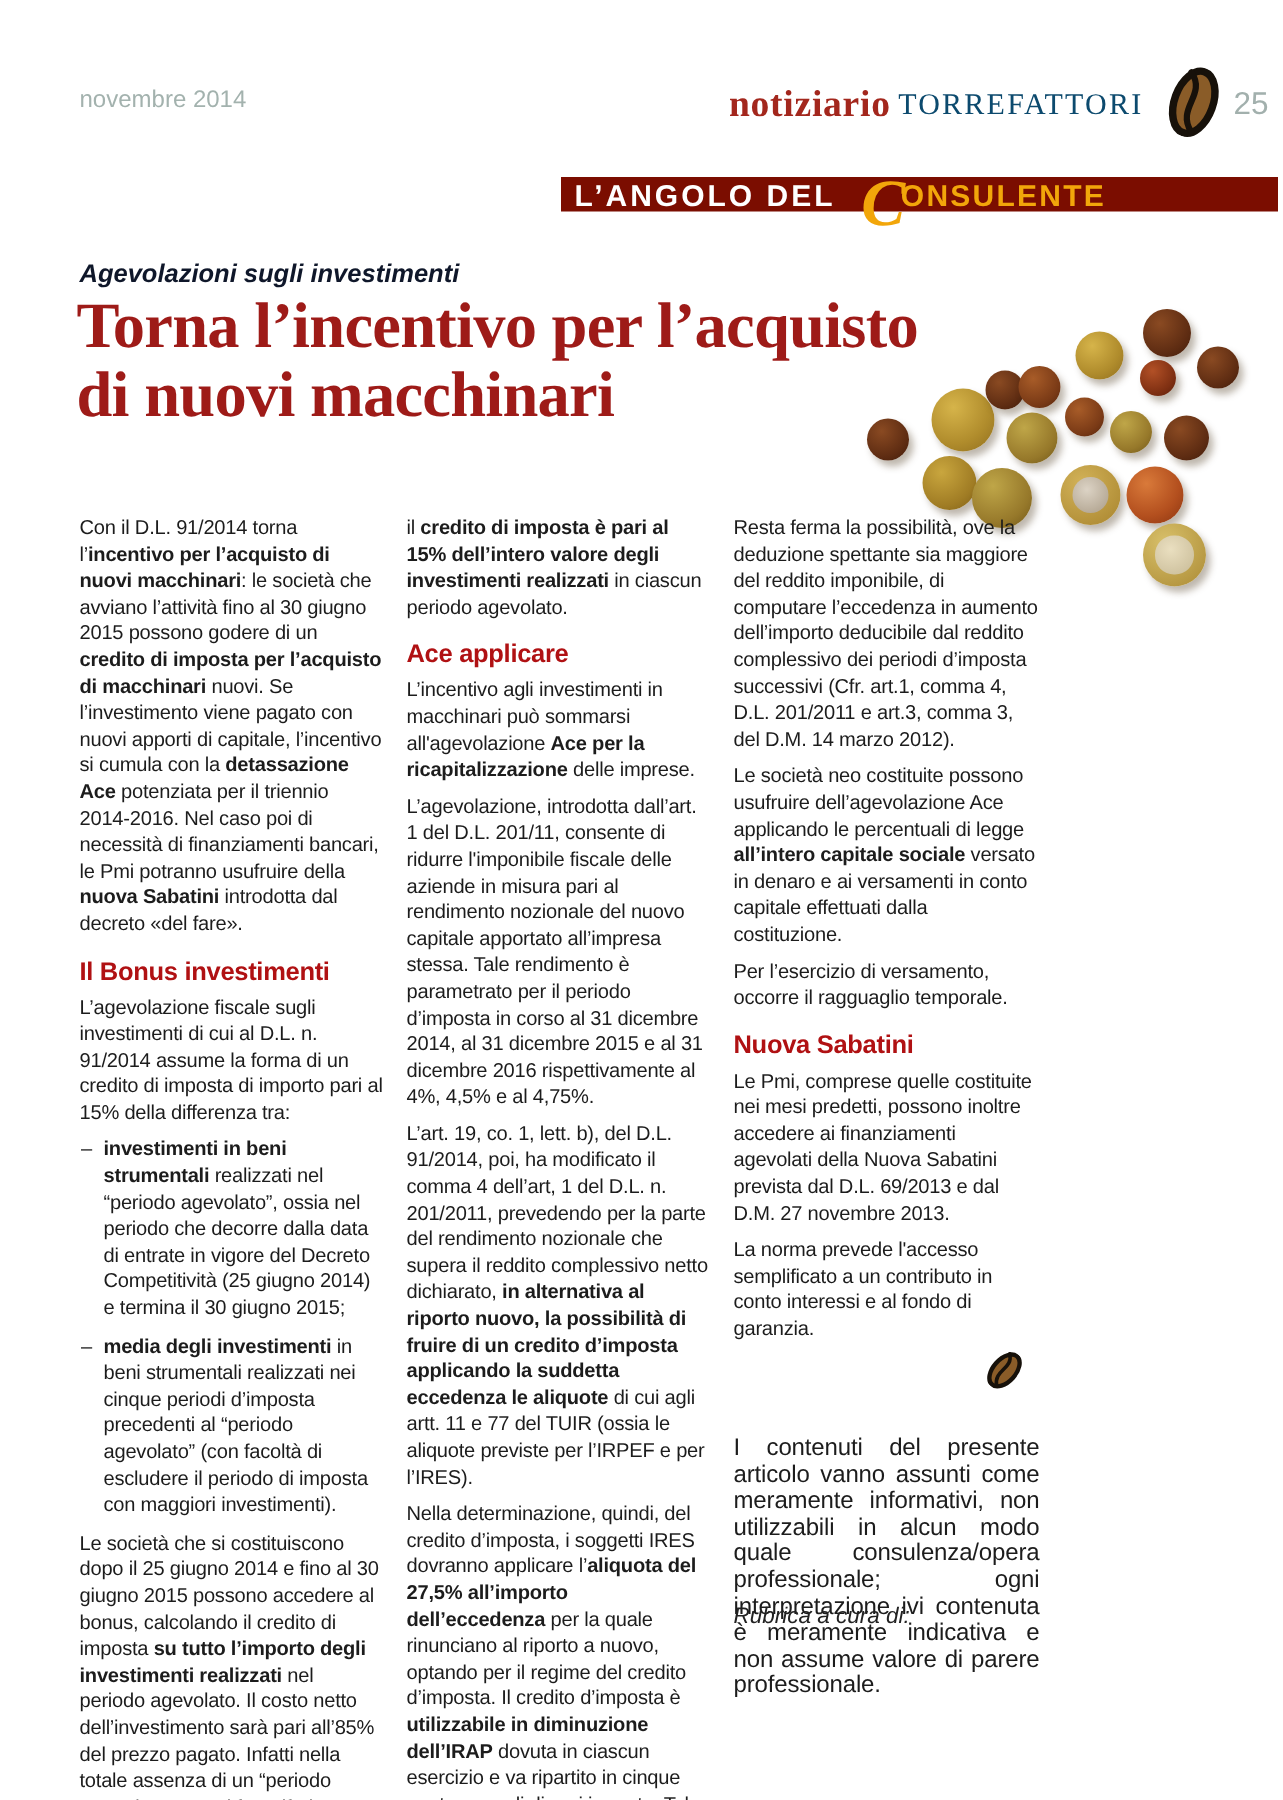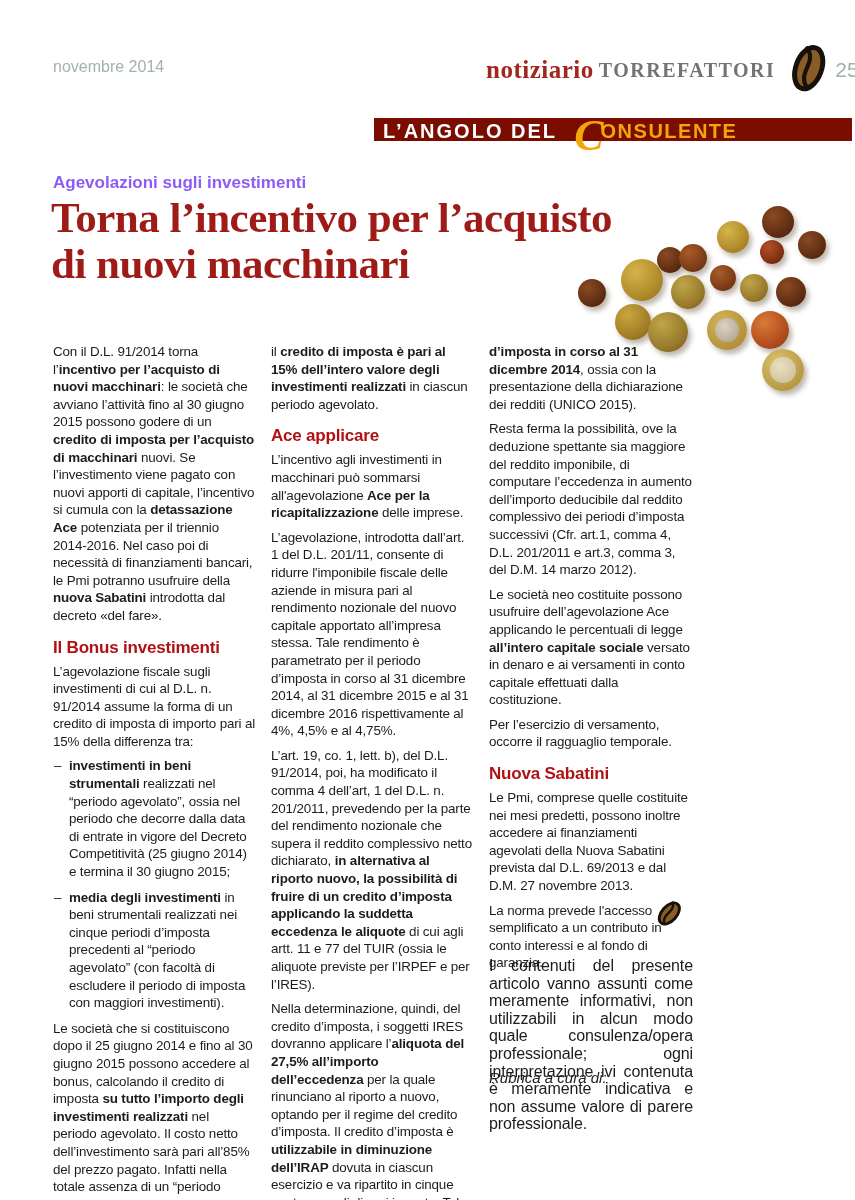--- a/index.html
+++ b/index.html
@@ -3,34 +3,34 @@
 <meta charset="utf-8">
 <style>
   html,body { margin:0; padding:0; background:#fff; }
   .page { position:relative; width:855px; height:1200px; background:#ffffff;
           font-family:"Liberation Sans", sans-serif; overflow:hidden; }
 
   
   .issue-date { position:absolute; left:53px; top:58px; font-size:16px; color:#a3b2ae; }
   .masthead { position:absolute; left:486px; top:44px; height:52px; display:flex; align-items:center; }
   .brand  { font-family:"Liberation Serif", serif; font-weight:bold; font-size:25px; color:#a3271d; letter-spacing:.5px; }
-  .brand2 { font-family:"Liberation Serif", serif; font-size:20px; color:#737373; letter-spacing:1.5px; margin-left:5px;font-weight:bold; }
+  .brand2 { font-family:"Liberation Serif", serif; font-size:20px; color:#0c4a6e; letter-spacing:1.5px; margin-left:5px; }
   .masthead .bean-wrap { margin-left:16px; transform:rotate(20deg); }
   .pageno { font-size:21px; color:#a2b0ad; margin-left:10px; }
 
   
   .banner { position:absolute; left:374px; top:118px; width:478px; height:23px; background:#7b0d00; }
   .banner-inner { position:absolute; left:9px; top:0; height:26px; display:flex; align-items:center; overflow:visible; }
   .banner-prefix { color:#ffffff; font-weight:bold; font-size:20px; letter-spacing:2px; white-space:pre; }
   .banner-c { font-family:"Liberation Serif", serif; font-style:italic; font-weight:bold; font-size:44px;
               color:#f2a60a; line-height:1; margin:0 -3px 0 10px; position:relative; top:5px; }
   .banner-rest { color:#f2a60a; font-weight:bold; font-size:20px; letter-spacing:1.5px; }
 
   
-  .kicker { position:absolute; left:53px; top:173px; font-size:17px; font-weight:bold; color:#8b5cf6; }
+  .kicker { position:absolute; left:53px; top:173px; font-size:17px; font-weight:bold; color:#0f172a;font-style:italic; }
   .title  { position:absolute; left:51px; top:195px; font-family:"Liberation Serif", serif; font-weight:bold;
             font-size:43px; line-height:46px; color:#9e1b18; letter-spacing:-0.5px; }
 
   
   .coins { position:absolute; left:563px; top:192px; width:292px; height:200px; }
   .coin { position:absolute; border-radius:50%; box-shadow:3px 4px 5px rgba(70,50,20,.35); }
   .coin.gold   { background:radial-gradient(circle at 35% 30%, #d6b44a, #b08c2c 60%, #8f6d1e); }
   .coin.gold2  { background:radial-gradient(circle at 35% 30%, #c9a63e, #a07c24 65%, #7e5f18); }
   .coin.khaki  { background:radial-gradient(circle at 35% 30%, #bfa648, #96782a 65%, #6f5618); }
   .coin.dark   { background:radial-gradient(circle at 35% 30%, #8a4a22, #5e2c12 65%, #3f1c0a); }
@@ -131,21 +131,20 @@
     </div>
   <div class="col col-2">
       <p><span>il </span><span class="bold">credito di imposta è pari al 15% dell’intero valore degli investimenti realizzati</span><span> in ciascun periodo agevolato.</span></p>
       <h2><span>Ace applicare</span></h2>
       <p><span>L’incentivo agli investimenti in macchinari può sommarsi all'agevolazione </span><span class="bold">Ace per la ricapitalizzazione</span><span> delle imprese.</span></p>
       <p><span>L’agevolazione, introdotta dall’art. 1 del D.L. 201/11, consente di ridurre l'imponibile fiscale delle aziende in misura pari al rendimento nozionale del nuovo capitale apportato all’impresa stessa. Tale rendimento è parametrato per il periodo d’imposta in corso al 31 dicembre 2014, al 31 dicembre 2015 e al 31 dicembre 2016 rispettivamente al 4%, 4,5% e al 4,75%.</span></p>
       <p><span>L’art. 19, co. 1, lett. b), del D.L. 91/2014, poi, ha modificato il comma 4 dell’art, 1 del D.L. n. 201/2011, prevedendo per la parte del rendimento nozionale che supera il reddito complessivo netto dichiarato, </span><span class="bold">in alternativa al riporto nuovo, la possibilità di fruire di un credito d’imposta applicando la suddetta eccedenza le aliquote</span><span> di cui agli artt. 11 e 77 del TUIR (ossia le aliquote previste per l’IRPEF e per l’IRES).</span></p>
       <p><span>Nella determinazione, quindi, del credito d’imposta, i soggetti IRES dovranno applicare l’</span><span class="bold">aliquota del 27,5% all’importo dell’eccedenza</span><span> per la quale rinunciano al riporto a nuovo, optando per il regime del credito d’imposta. Il credito d’imposta è </span><span class="bold">utilizzabile in diminuzione dell’IRAP</span><span> dovuta in ciascun esercizio e va ripartito in cinque quote annuali di pari importo. Tale facoltà può essere esercitata a decorrere </span></p>
     </div>
   <div class="col col-3">
-      <p><span class="bold">d’imposta in corso al 31 dicembre 2014</span><span>, ossia con la presentazione della dichiarazione dei redditi (UNICO 2015).</span></p>
       <p><span>Resta ferma la possibilità, ove la deduzione spettante sia maggiore del reddito imponibile, di computare l’eccedenza in aumento dell’importo deducibile dal reddito complessivo dei periodi d’imposta successivi (Cfr. art.1, comma 4, D.L. 201/2011 e art.3, comma 3, del D.M. 14 marzo 2012).</span></p>
       <p><span>Le società neo costituite possono usufruire dell’agevolazione Ace applicando le percentuali di legge </span><span class="bold">all’intero capitale sociale</span><span> versato in denaro e ai versamenti in conto capitale effettuati dalla costituzione.</span></p>
       <p><span>Per l’esercizio di versamento, occorre il ragguaglio temporale.</span></p>
       <h2><span>Nuova Sabatini</span></h2>
       <p><span>Le Pmi, comprese quelle costituite nei mesi predetti, possono inoltre accedere ai finanziamenti agevolati della Nuova Sabatini prevista dal D.L. 69/2013 e dal D.M. 27 novembre 2013.</span></p>
       <p><span>La norma prevede l'accesso semplificato a un contributo in conto interessi e al fondo di garanzia.</span></p>
     </div>
 
   <span class="bean-end">
     <svg width="20" height="28" viewBox="0 0 40 58">

